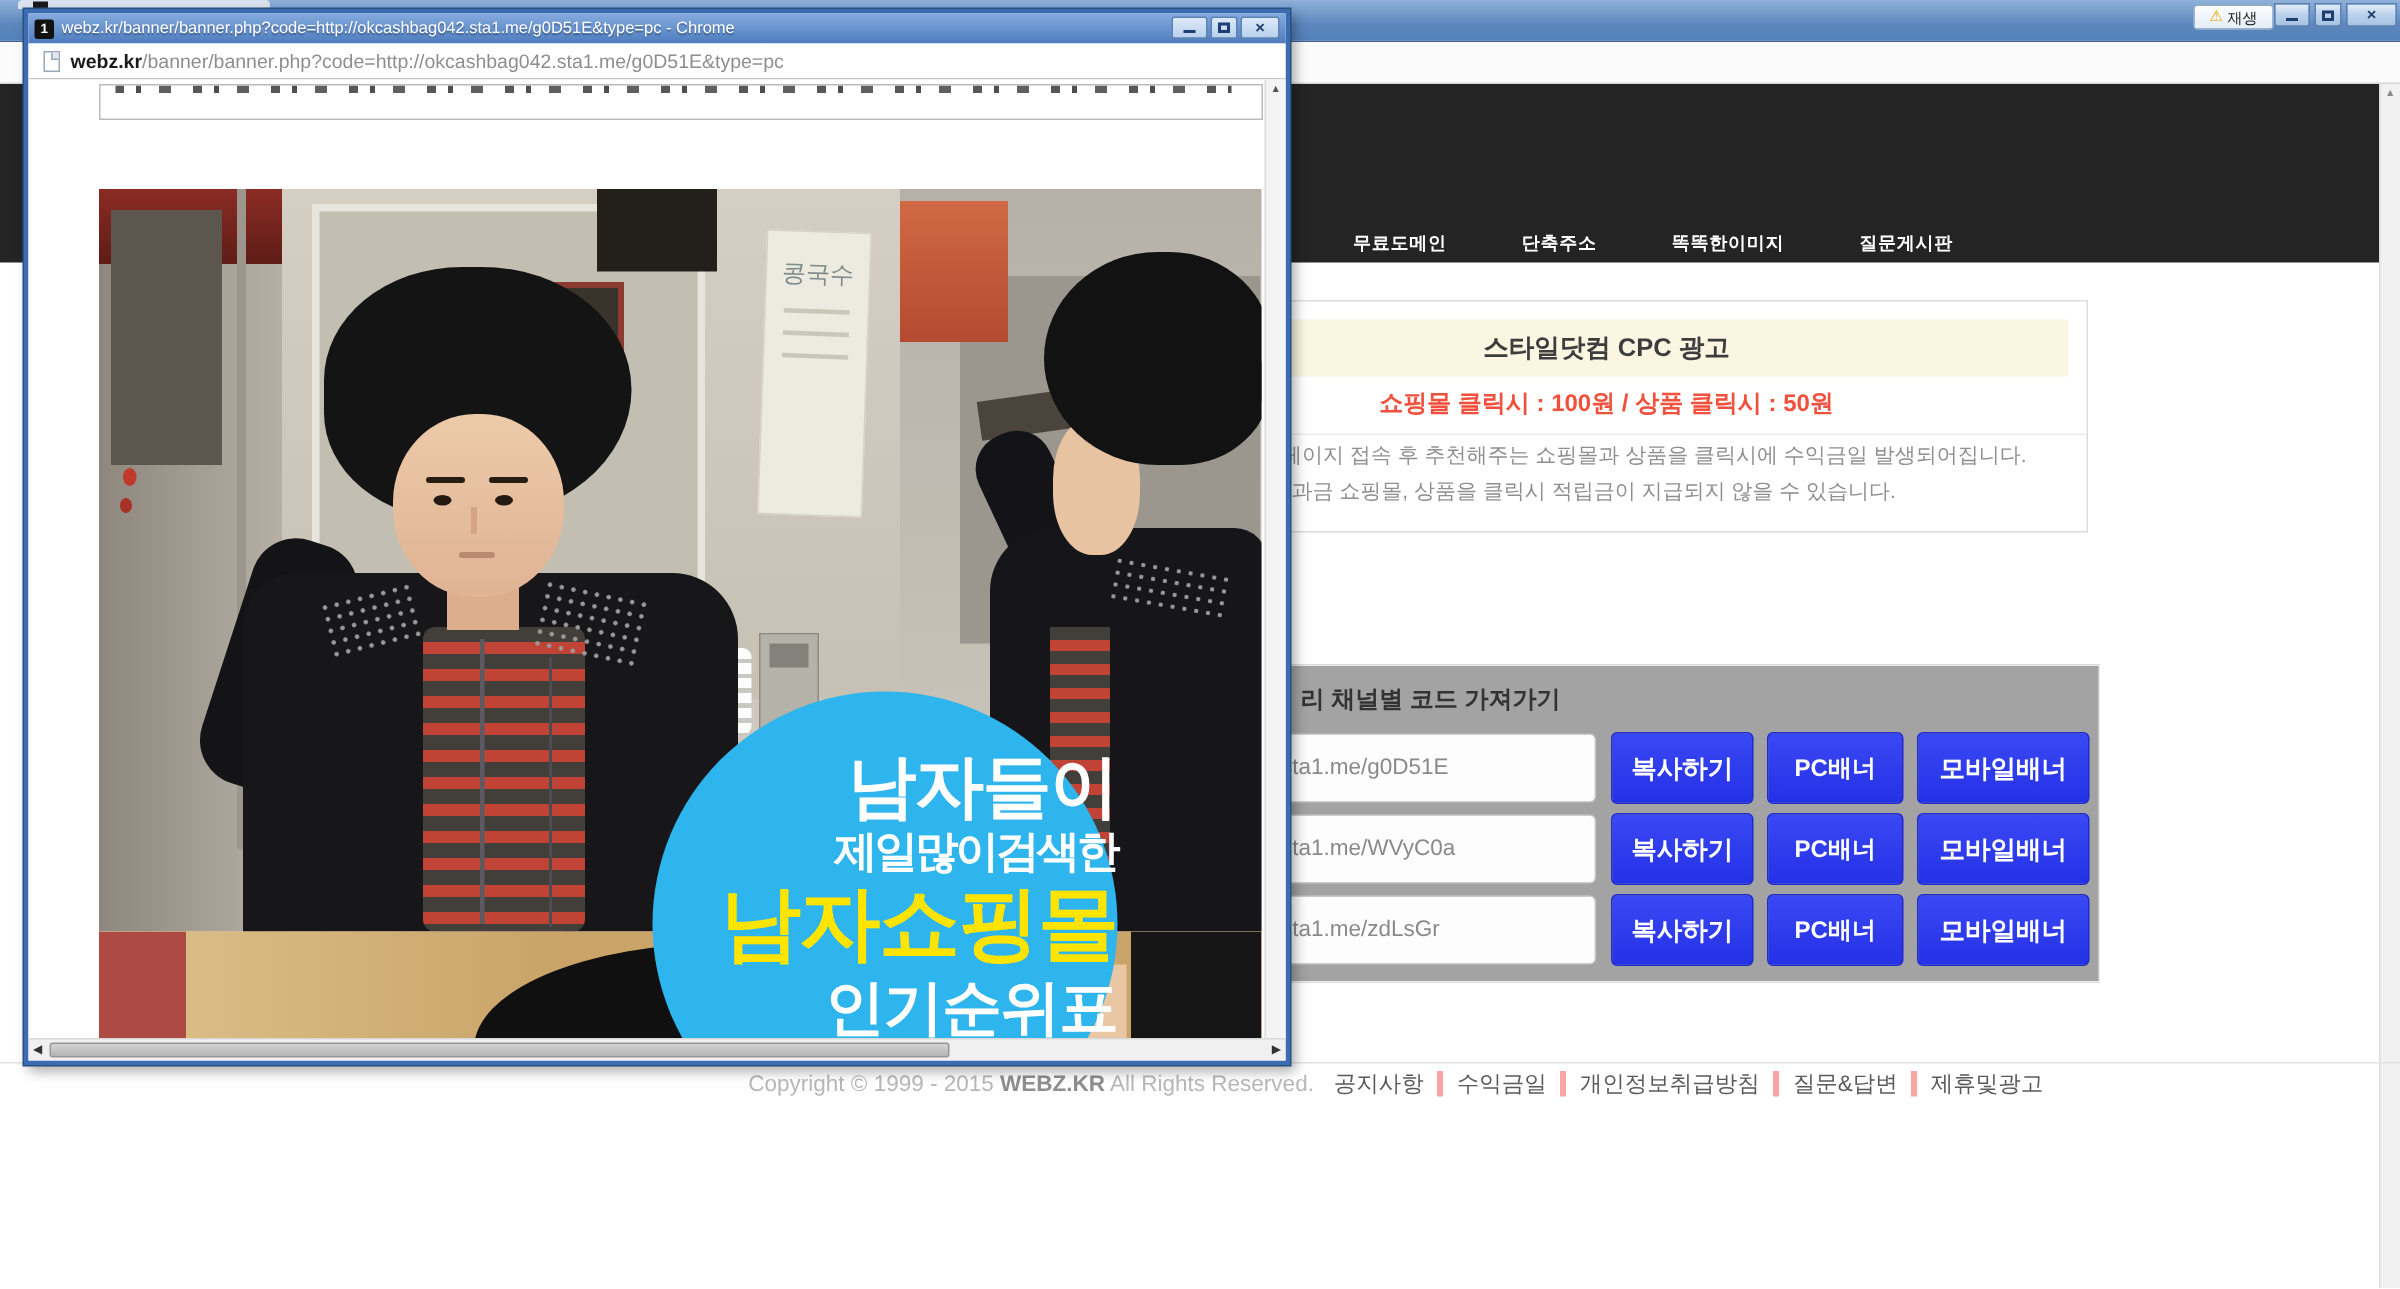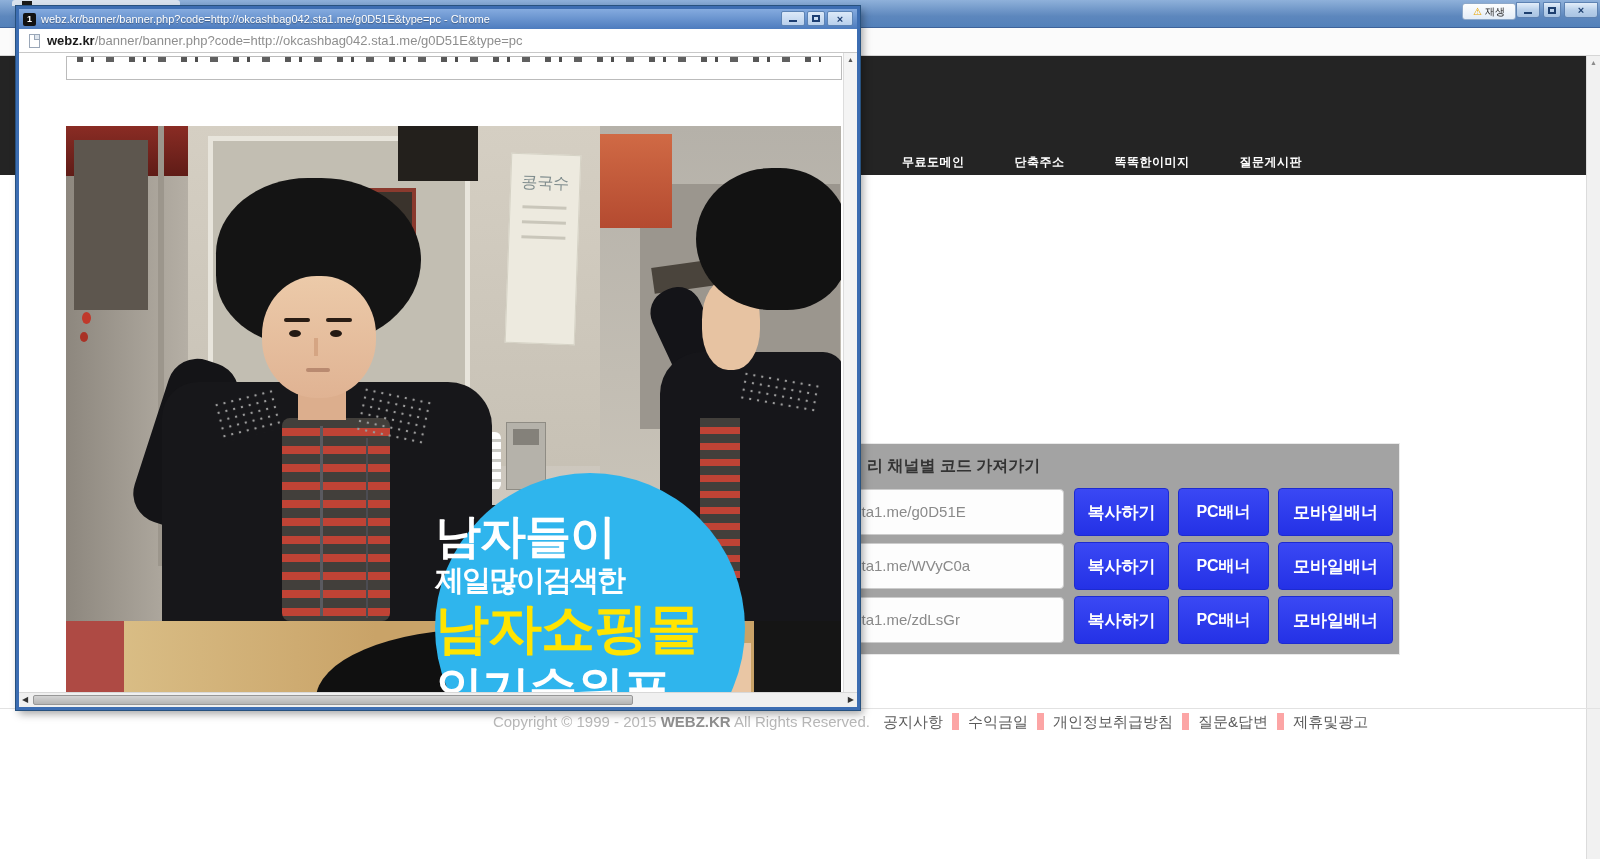--- a/index.html
+++ b/index.html
@@ -70,21 +70,21 @@
     background:linear-gradient(#3a48f4,#2431e6); color:#fff; font-weight:bold; text-align:center;
     display:flex; align-items:center; justify-content:center; }
   .btn-copy { left:323px; width:95px; font-size:17px; }
   .btn-pc { left:427px; width:91px; font-size:16px; }
   .btn-mobile { left:527px; width:115px; font-size:17px; }
 
   .footer-line { left:0; top:708px; width:1600px; height:1px; background:#e2e2e2; }
   .site-footer { left:135px; top:713px; width:1600px; text-align:center; font-size:15px; color:#b8b8b8; white-space:nowrap; }
   .site-footer .brand { color:#8f8f8f; font-weight:bold; }
   .footer-links { display:inline; }
-  .footer-links .f-link { color:#5a5a5a; padding:0 9px; border-right:7px solid #fca5a5; }
+  .footer-links .f-link { color:#5a5a5a; padding:0 9px; border-right:4px solid #fca5a5; }
   .footer-links .f-link:last-child { border-right:none;text-align:right; }
 
   
   .popup { left:16px; top:6px; width:844px; height:704px; border:3px solid #3c6db2;
     box-shadow:0 0 0 1px #27517e, 3px 4px 8px rgba(0,0,0,.35); background:#fff; z-index:10; }
   .popup-titlebar { position:relative; height:20px; background:linear-gradient(#85abdf,#4d7cbe);
     display:flex; align-items:center; padding-left:4px; }
   .popup-favicon { width:13px; height:13px; background:#111; border-radius:2px; color:#fff; font-size:9px; font-weight:bold;
     display:flex; align-items:center; justify-content:center; margin-right:5px; flex:0 0 auto; }
   .popup-title { color:#fff; font-size:11px; white-space:nowrap; overflow:hidden; text-overflow:ellipsis; width:690px;
@@ -167,27 +167,27 @@
     background:repeating-linear-gradient(#423f3b 0 9px,#c04335 9px 16px); }
   .r-stud { left:140px; top:250px; width:80px; height:30px; transform:rotate(10deg); }
 
   .photo-bottom { position:absolute; left:47px; top:568px; width:775px; height:71px; overflow:hidden; background:#c9a368; }
   .b-red { left:0; top:0; width:58px; height:71px; background:#ae4a44; }
   .b-tan { left:55px; top:0; width:255px; height:71px; background:linear-gradient(90deg,#d9bd85,#c9a368); }
   .b-hair { left:250px; top:8px; width:330px; height:70px; background:#101010; border-radius:50% 50% 0 0 / 100% 100% 0 0; }
   .b-skin { left:560px; top:22px; width:125px; height:50px; background:#e9c6a4; }
   .b-hair2 { left:688px; top:0; width:87px; height:71px; background:#151515; }
 
-  .badge-circle { position:absolute; left:416px; top:420px; width:310px; height:310px; border-radius:50%;
-    background:#2fb5ed; text-align:left; padding-top:36px; }
+  .badge-circle { position:absolute; left:416px; top:408px; width:310px; height:310px; border-radius:50%;
+    background:#2fb5ed; text-align:right; padding-top:36px; }
   .badge-line { font-weight:bold; line-height:1.18; letter-spacing:-1px; white-space:nowrap; }
   .badge-line:nth-of-type(1){ font-size:46px; }
   .badge-line:nth-of-type(2){ font-size:29px; letter-spacing:-2px; }
   .badge-line:nth-of-type(3){ font-size:54px; }
-  .badge-line:nth-of-type(4){ font-size:48px; }
+  .badge-line:nth-of-type(4){ font-size:40px; }
 
   .popup-vscroll { position:absolute; left:824px; top:0; width:14px; height:639px; background:#f4f4f4; border-left:1px solid #ddd; text-align:center; }
   .popup-vscroll .sb-up { font-size:7px; color:#555; line-height:13px; }
 
   .popup-hscroll { position:relative; height:15px; background:#f0f0f0; border-top:1px solid #d8d8d8; }
   .hs-left { position:absolute; left:3px; top:2px; font-size:8px; color:#333; }
   .hs-right { position:absolute; right:3px; top:2px; font-size:8px; color:#333; }
   .hs-thumb { position:absolute; left:14px; top:2px; width:600px; height:10px;
     background:linear-gradient(#d4d4d4,#b4b4b4); border:1px solid #979797; border-radius:2px; }
 </style>
@@ -240,20 +240,27 @@
   <div class="abs site-header">
     <div class="site-nav">
 
     <a class="nav-item">무료도메인</a>
         <a class="nav-item">단축주소</a>
         <a class="nav-item">똑똑한이미지</a>
         <a class="nav-item">질문게시판</a>
       </div>
   </div>
 
+  <div class="abs cpc-box">
+    <div class="cpc-head">스타일닷컴 CPC 광고</div>
+    <div class="cpc-rates">쇼핑몰 클릭시 : 100원 / 상품 클릭시 : 50원</div>
+    <div class="cpc-divider"></div>
+    <div class="cpc-line cpc-line1">페이지 접속 후 추천해주는 쇼핑몰과 상품을 클릭시에 수익금일 발생되어집니다.</div>
+    <div class="cpc-line cpc-line2">과금 쇼핑몰, 상품을 클릭시 적립금이 지급되지 않을 수 있습니다.</div>
+  </div>
 
   <div class="abs code-panel">
     <div class="code-title">리 채널별 코드 가져가기</div>
     <div class="code-rows">
 
         <div class="code-row">
           <div class="code-input">
             <span>sta1.me/g0D51E</span>
           </div>
           <div class="code-btn btn-copy">복사하기</div>

